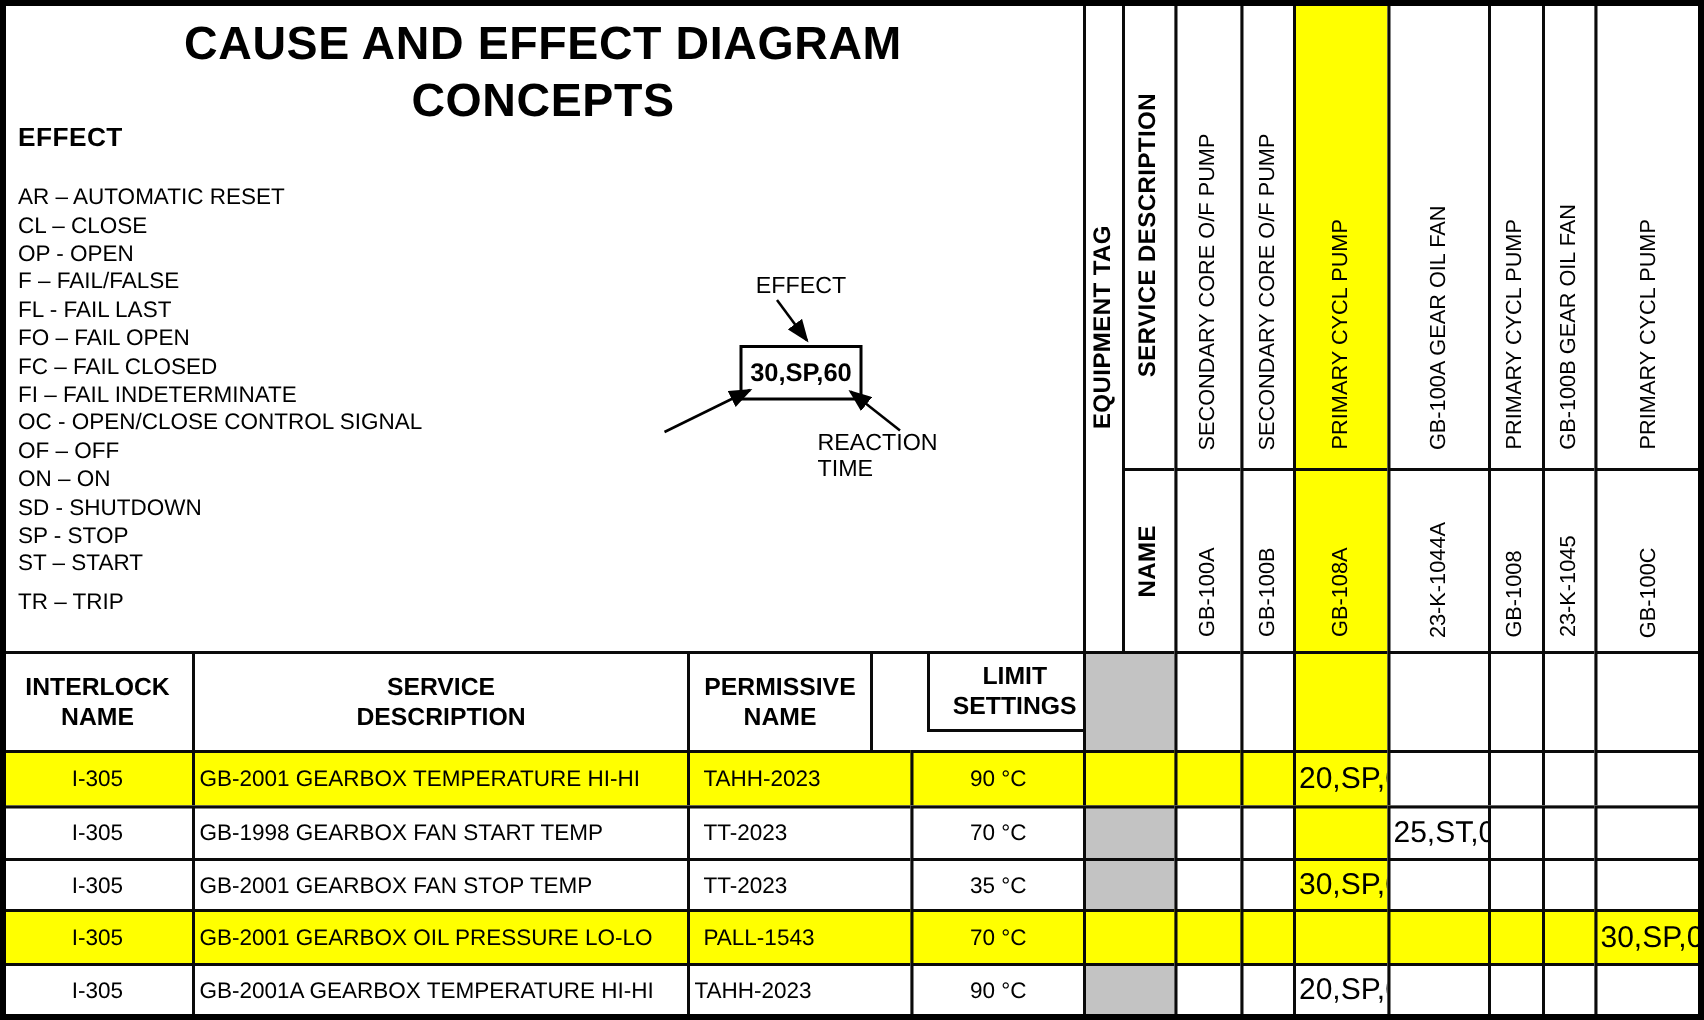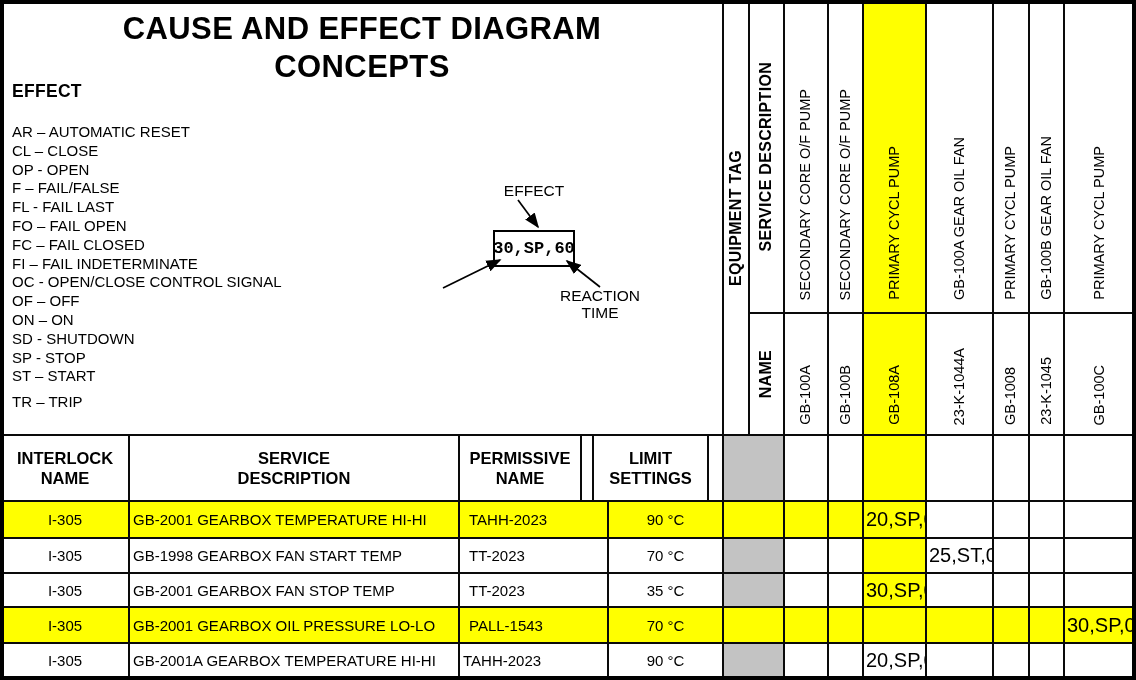--- a/index.html
+++ b/index.html
@@ -21,24 +21,24 @@
          font-size:14.5px;line-height:1.05;}
   .vtext.b{font-weight:bold;font-size:16px;letter-spacing:.3px;}
   .abs{position:absolute;z-index:2;}
   #title{left:0;top:10px;width:724px;text-align:center;font-weight:bold;font-size:31px;
          line-height:38px;letter-spacing:.4px;white-space:pre-line;}
   #legend-heading{left:12px;top:81px;font-weight:bold;font-size:17.5px;letter-spacing:.3px;}
   #legend{left:12px;top:123px;font-size:15px;line-height:18.8px;}
   #legend .gap{margin-top:7px;}
   #effect-callout{left:480px;top:182px;width:108px;text-align:center;font-size:15.5px;}
   #effect-box{left:493px;top:230px;width:82px;height:37px;border:2px solid #000;box-sizing:border-box;
-         display:flex;align-items:center;justify-content:center;font-weight:bold;font-size:17px;font-family:Liberation Mono, monospace;}
+         display:flex;align-items:center;justify-content:center;font-weight:bold;font-size:17px;}
   #permissive-label{left:396px;top:288px;width:168px;text-align:center;font-size:15.5px;
          line-height:16.5px;white-space:pre-line;}
-  #reaction-label{left:545px;top:288px;width:110px;text-align:center;font-size:15.5px;
+  #reaction-label{left:545px;top:288px;width:110px;font-size:15.5px;
          line-height:16.5px;white-space:pre-line;}
 </style>
 </head>
 <body>
 
 <div id="sheet">
 
   <div class="cell" style="left:0;top:0;width:724px;height:436px"></div>
 
   <div class="abs" id="title">CAUSE AND EFFECT DIAGRAM
@@ -130,21 +130,21 @@
   <div class="cell vbot2" style="left:1063px;top:312px;width:73px;height:124px">
     <span class="vtext">GB-100C</span>
     </div>
 
   <div class="cell hdr" style="left:0;top:434px;width:130px;height:68px">INTERLOCK
 NAME</div>
   <div class="cell hdr" style="left:128px;top:434px;width:332px;height:68px">SERVICE
 DESCRIPTION</div>
   <div class="cell hdr" style="left:458px;top:434px;width:124px;height:68px">PERMISSIVE
 NAME</div>
-  <div class="cell hdr" style="left:592px;top:434px;width:117px;height:68px">LIMIT
+  <div class="cell hdr" style="left:618px;top:434px;width:117px;height:54px">LIMIT
 SETTINGS</div>
   <div class="cell gy" style="left:722px;top:434px;width:63px;height:68px"></div>
   <div class="cell" style="left:783px;top:434px;width:46px;height:68px"></div>
   <div class="cell" style="left:827px;top:434px;width:37px;height:68px"></div>
   <div class="cell hl" style="left:862px;top:434px;width:65px;height:68px"></div>
   <div class="cell" style="left:925px;top:434px;width:69px;height:68px"></div>
   <div class="cell" style="left:992px;top:434px;width:38px;height:68px"></div>
   <div class="cell" style="left:1028px;top:434px;width:37px;height:68px"></div>
   <div class="cell" style="left:1063px;top:434px;width:73px;height:68px"></div>
 

